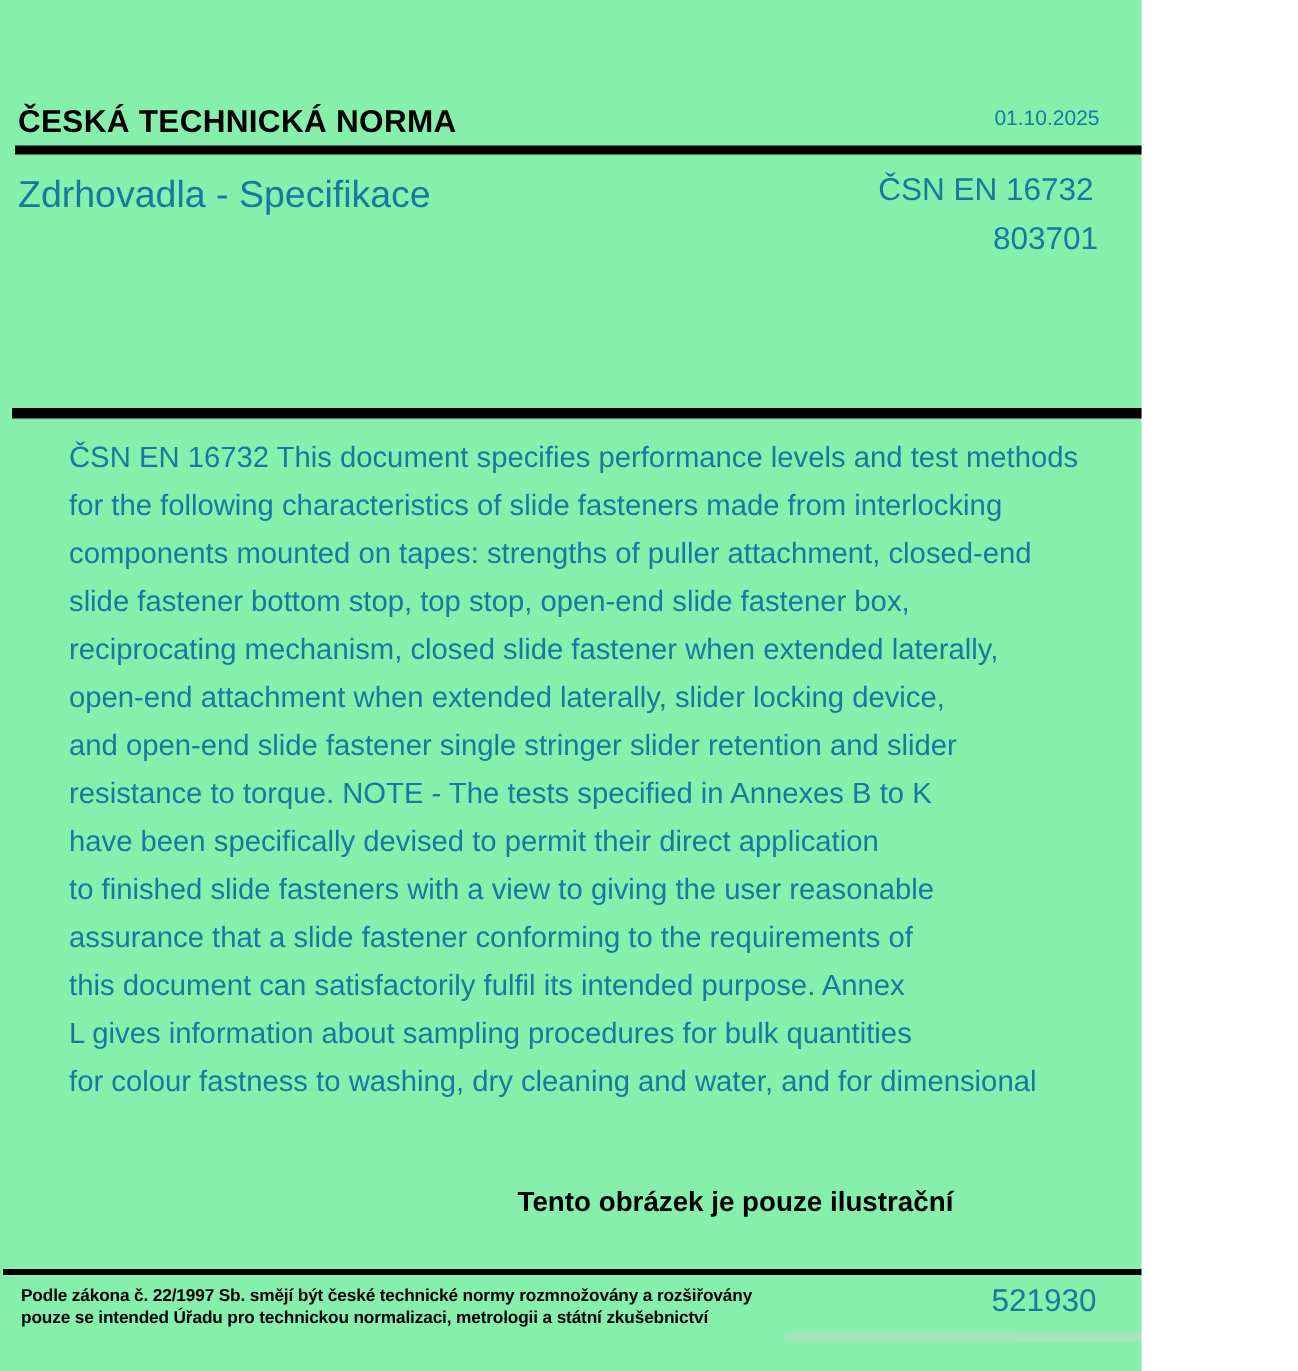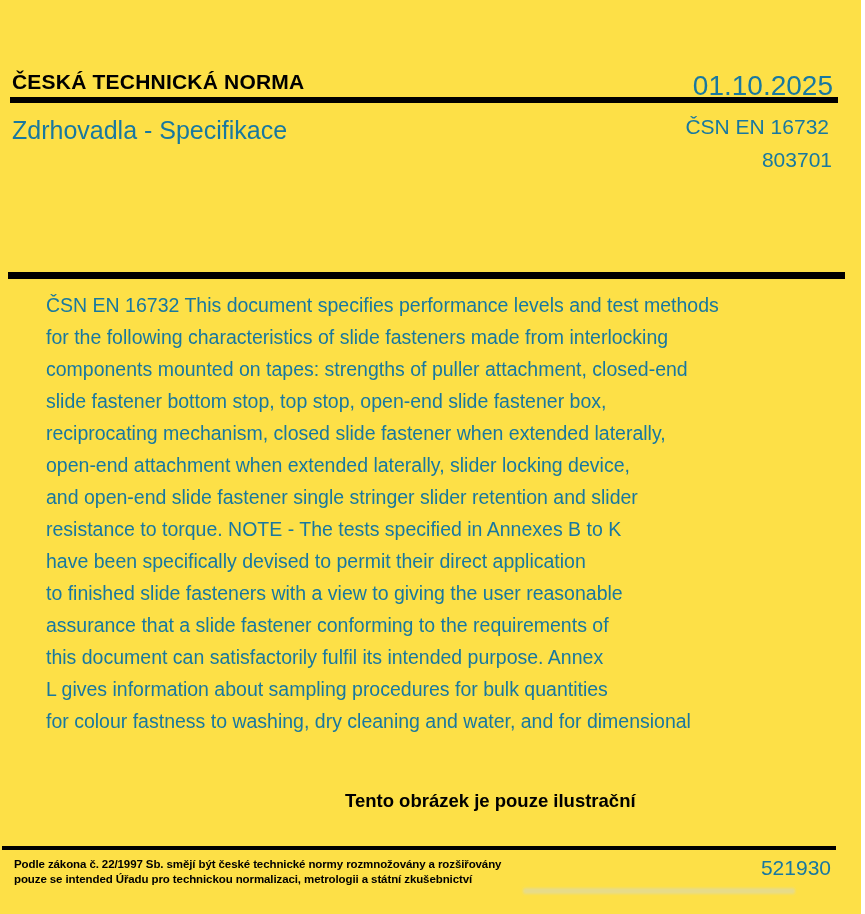--- a/index.html
+++ b/index.html
@@ -1,39 +1,39 @@
 <!DOCTYPE html>
 <html lang="cs" style="--accent: #1878a0;"><head>
 <meta charset="utf-8">
 <style>
   * { margin: 0; padding: 0; box-sizing: border-box; }
   html, body { background: #ffffff; }
   body { font-family: "Liberation Sans", sans-serif; }
 
   .page {
     position: relative;
-    width: 861px;
+    width: 761px;
     height: 914px;
-    background: #fde047;
+    background: #86efac;
     overflow: hidden;
   }
 
   .rule { position: absolute; background: #000; }
   .rule-header   { left: 10px; top: 97px;  width: 828px; height: 6px; }
   .rule-abstract { left: 8px;  top: 272px; width: 837px; height: 7px; }
   .rule-footer   { left: 2px;  top: 846px; width: 834px; height: 4px; }
 
   .page-title {
     position: absolute; left: 12px; top: 70px;
     font-size: 21px; font-weight: bold; color: #000;
     letter-spacing: 0.2px; white-space: pre;
   }
   .issue-date {
     position: absolute; right: 28px; top: 70px;
-    font-size: 28px; color: var(--accent); white-space: pre;
+    font-size: 14px; color: var(--accent); white-space: pre;
   }
   .subtitle {
     position: absolute; left: 12px; top: 116px;
     font-size: 25px; color: var(--accent); white-space: pre;
   }
   .std-num {
     position: absolute; right: 32px; top: 115px;
     font-size: 21px; color: var(--accent); white-space: pre;
   }
   .class-num {

